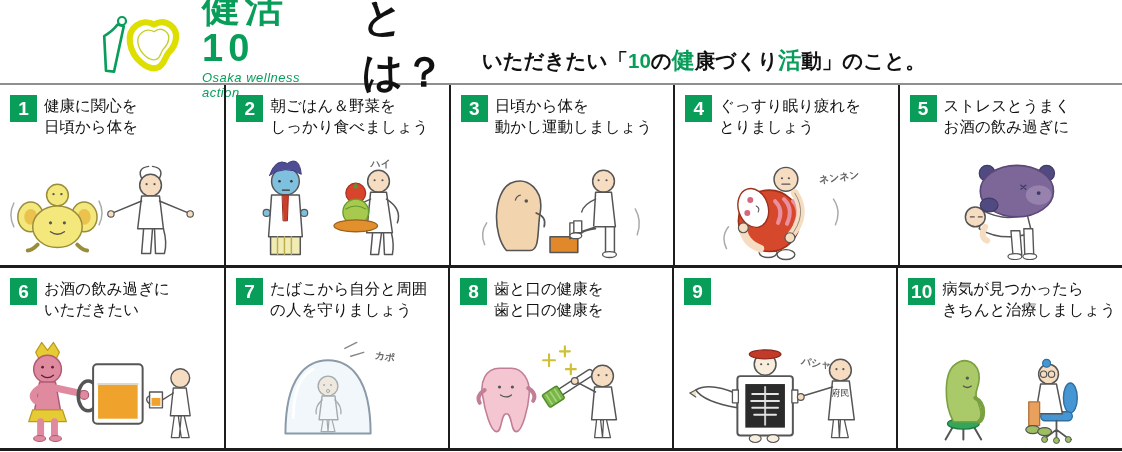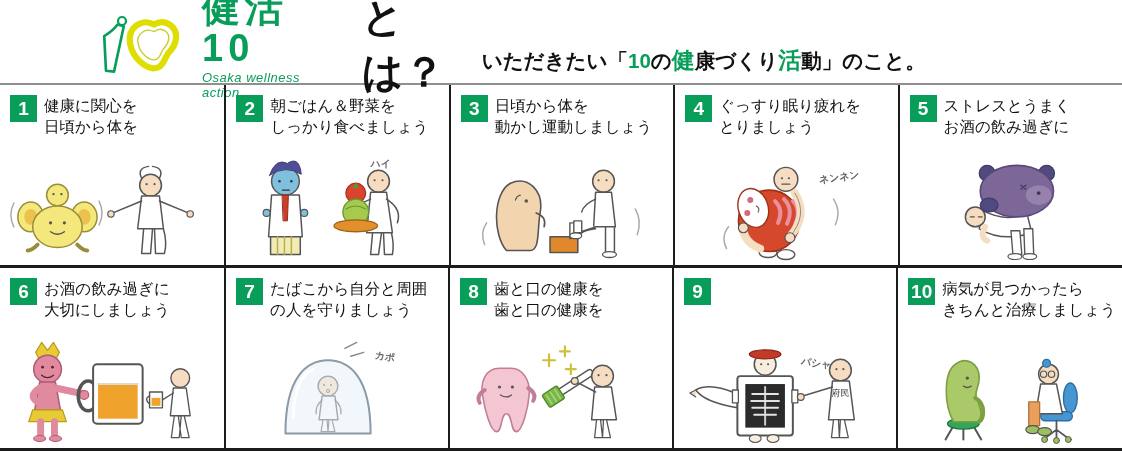--- a/index.html
+++ b/index.html
@@ -289,21 +289,21 @@
   </div>
 </div>
 
 <div class="row">
 
   <div class="cell">
     <div class="cell-head">
       <span class="badge">6</span>
       <div class="cell-text">
         <span>お酒の飲み過ぎに</span>
-          <span>大切にしましょう</span>
+          <span>いただきたい</span>
       </div>
     </div>
     <div class="illust">
       <svg viewBox="0 0 210 110">
 
         <g>
           <polygon points="36,18 42,8 48,16 54,8 60,18 57,24 39,24" fill="#e7cb34" stroke="#b89a20" stroke-width="1.2"></polygon>
           <circle cx="48" cy="35" r="14" fill="#e08aa0" stroke="#b05a74" stroke-width="1.5"></circle>
           <circle cx="43" cy="33" r="1.4" fill="#5a2230"></circle>
             <circle cx="53" cy="33" r="1.4" fill="#5a2230"></circle>

